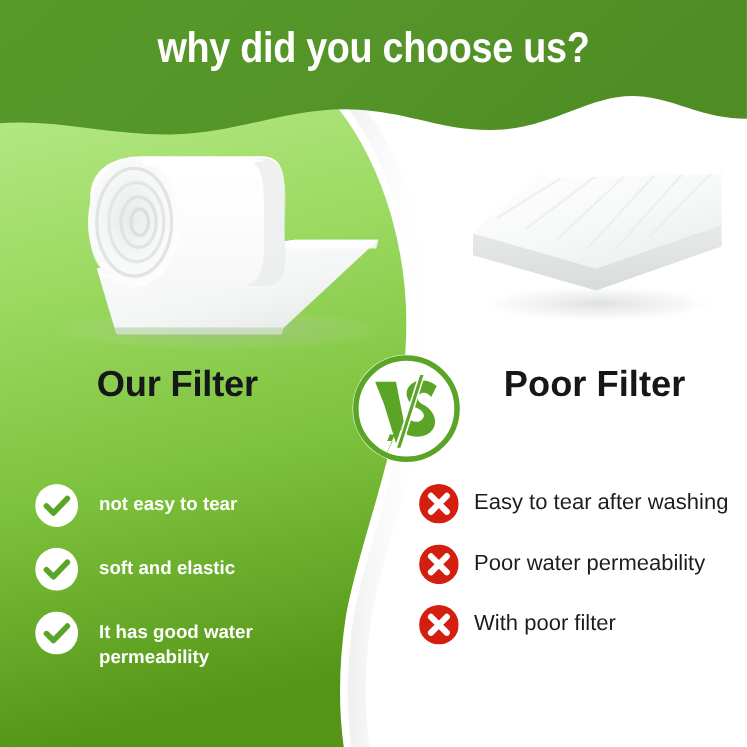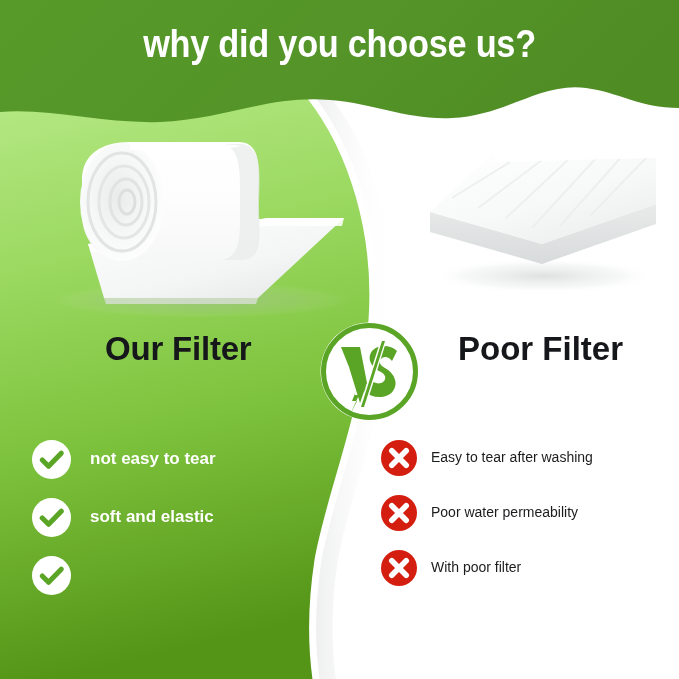--- a/index.html
+++ b/index.html
@@ -64,21 +64,21 @@
 
   
   .panel-heading {
     position: absolute;
     z-index: 35;
     font-size: 33px;
     color: #16171a;
     white-space: nowrap;
   }
   .heading-left {
-    left: 105px;
+    left: 88px;
     top: 330px;
     font-weight: bold;
     letter-spacing: -0.2px;
   }
   .heading-right {
     left: 458px;
     top: 330px;
     font-weight: bold;
     letter-spacing: 0px;
   }
@@ -125,21 +125,21 @@
     line-height: 23px;
     padding-top: 7px;
   }
   .list-left .list-text {
     color: #ffffff;
     font-weight: bold;
   }
   .list-right .list-text {
     color: #1b1c1e;
     font-weight: normal;
-    font-size: 14px;
+    font-size: 20px;
     padding-top: 6px;
   }
 </style>
 </head>
 <body>
 
 <div id="infographic">
 
   <svg class="bg-svg" viewBox="0 0 679 679">
     <defs>
@@ -302,20 +302,21 @@
         <path d="M10.5,20.5 L17,27 L30,13.5" fill="none" stroke="#5aa526" stroke-width="5.2" stroke-linecap="round" stroke-linejoin="round"></path>
       </svg>
       <div class="list-text">soft and elastic</div>
     </div>
 
     <div class="list-row">
       <svg class="bullet-icon" viewBox="0 0 40 40">
         <circle cx="20" cy="20" r="20" fill="#ffffff"></circle>
         <path d="M10.5,20.5 L17,27 L30,13.5" fill="none" stroke="#5aa526" stroke-width="5.2" stroke-linecap="round" stroke-linejoin="round"></path>
       </svg>
+      <div class="list-text">It has good water permeability</div>
     </div>
 
   </div>
 
   <div class="list list-right">
 
     <div class="list-row">
       <svg class="bullet-icon" viewBox="0 0 40 40">
         <circle cx="20" cy="20" r="20" fill="#d41f10"></circle>
         <path d="M12,12 L28,28 M28,12 L12,28" fill="none" stroke="#ffffff" stroke-width="6.2" stroke-linecap="round"></path>

